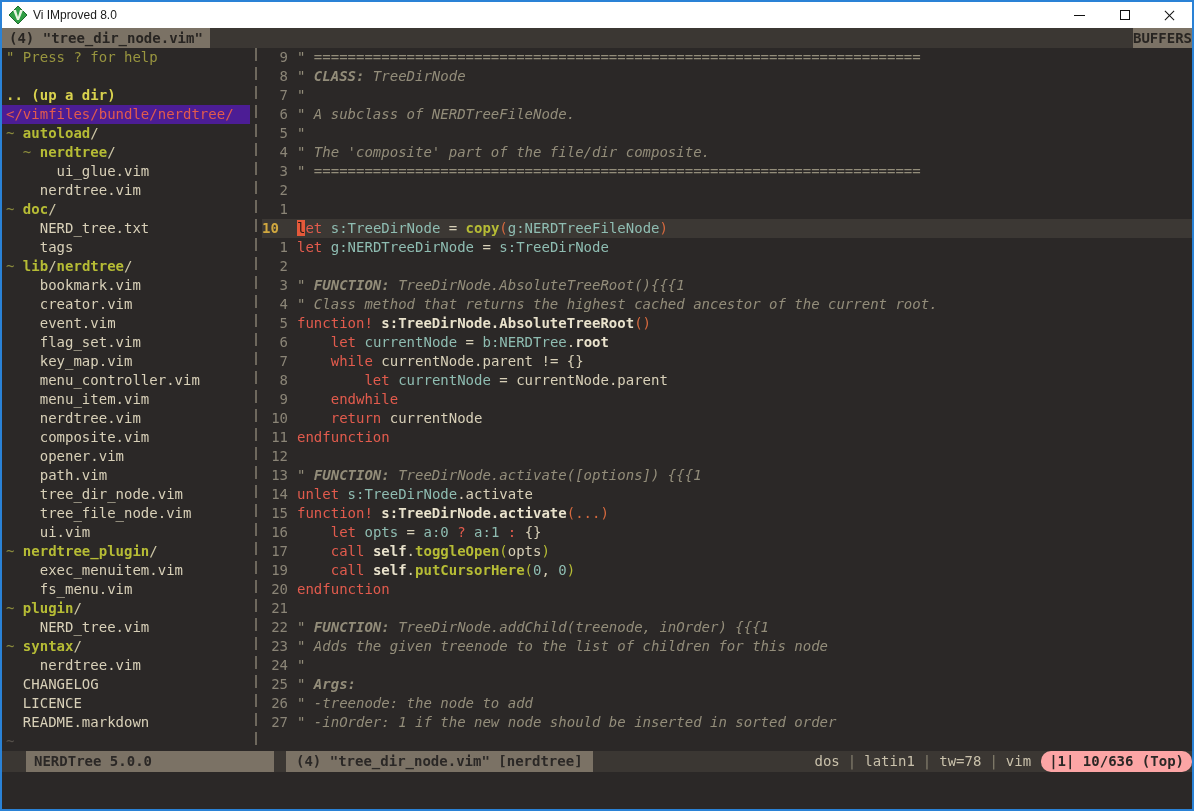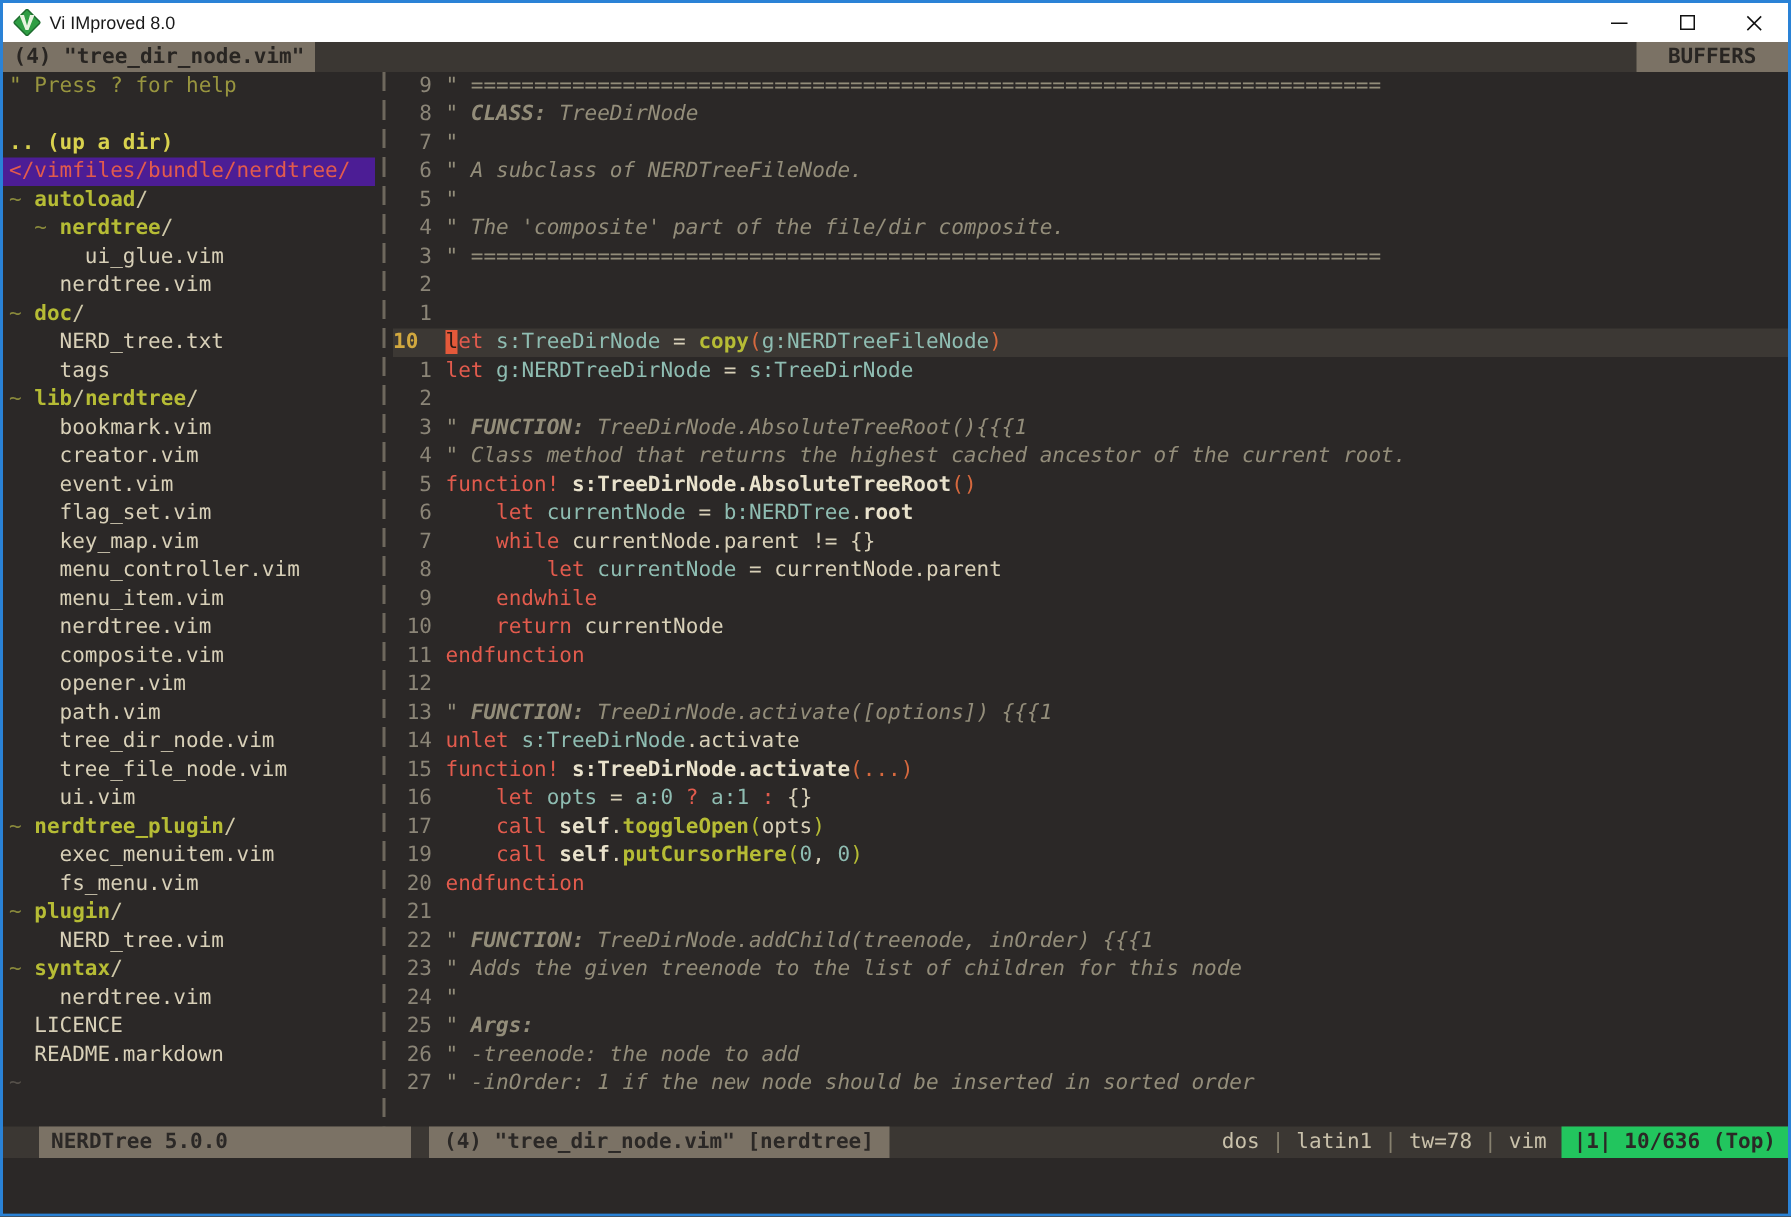--- a/index.html
+++ b/index.html
@@ -17,21 +17,21 @@
   .g-close{width:11px;height:11px;position:relative;}
   .g-close:before,.g-close:after{content:"";position:absolute;left:-1px;top:5px;width:13px;height:1px;background:#111;}
   .g-close:before{transform:rotate(45deg);}
   .g-close:after{transform:rotate(-45deg);}
 
   
   .vim{flex:1;display:flex;flex-direction:column;font-size:14px;line-height:19px;color:#d8d0b8;}
   .tabline{height:20px;line-height:20px;background:#3b3733;display:flex;flex:none;white-space:pre;}
   .tab{background:#7b7265;color:#282522;font-weight:bold;padding:0 7px;}
   .tab-fill{flex:1;}
-  .tab-right{background:#7b7265;color:#282522;font-weight:bold;padding:0 21px;}
+  .tab-right{background:#7b7265;color:#282522;font-weight:bold;padding:0 0;}
 
   .main{height:703px;display:flex;flex:none;}
   .tree{width:248px;flex:none;overflow:hidden;}
   .trow{height:19px;white-space:pre;padding-left:4px;}
   .trow.hl{background:#4c1d95;}
   .sep{width:12px;flex:none;display:flex;justify-content:center;}
   .sep-bar{width:2px;height:100%;background:repeating-linear-gradient(to bottom,#6e685d 0 13px,rgba(0,0,0,0) 13px 19px);}
   .code{flex:1;overflow:hidden;}
   .crow{height:19px;display:flex;white-space:pre;}
   .crow.cur{background:#3c3834;}
@@ -61,21 +61,21 @@
   .tk-fill{color:#55504a;}
 
   
   .status{height:21px;line-height:21px;display:flex;background:#3b3733;flex:none;white-space:pre;padding-left:24px;}
   .st-left{width:248px;flex:none;background:#7b7265;color:#2b2826;font-weight:bold;padding-left:8px;box-sizing:border-box;}
   .st-gap{width:12px;flex:none;}
   .st-file{background:#7b7265;color:#2b2826;font-weight:bold;padding:0 10px;}
   .st-fill{flex:1;}
   .st-flags{color:#c9c1ab;padding-right:10px;}
   .ssep{color:#87816f;padding:0 8px;}
-  .st-pos{background:#22c55e;color:#2b2826;font-weight:bold;padding:0 8px;}
+  .st-pos{background:#fca5a5;color:#2b2826;font-weight:bold;padding:0 8px;border-radius:10px;}
 
   .cmdline{height:37px;flex:none;background:#2b2827;}
 </style>
 </head>
 <body>
 
 <div class="frame">
   <div class="inner">
 
     <div class="titlebar">
@@ -135,20 +135,21 @@
             <div class="trow"><span class="tk-f">    tree_dir_node.vim</span></div>
             <div class="trow"><span class="tk-f">    tree_file_node.vim</span></div>
             <div class="trow"><span class="tk-f">    ui.vim</span></div>
             <div class="trow"><span class="tk-tl">~ </span><span class="tk-dir">nerdtree_plugin</span><span class="tk-sl">/</span></div>
             <div class="trow"><span class="tk-f">    exec_menuitem.vim</span></div>
             <div class="trow"><span class="tk-f">    fs_menu.vim</span></div>
             <div class="trow"><span class="tk-tl">~ </span><span class="tk-dir">plugin</span><span class="tk-sl">/</span></div>
             <div class="trow"><span class="tk-f">    NERD_tree.vim</span></div>
             <div class="trow"><span class="tk-tl">~ </span><span class="tk-dir">syntax</span><span class="tk-sl">/</span></div>
             <div class="trow"><span class="tk-f">    nerdtree.vim</span></div>
+            <div class="trow"><span class="tk-f">  CHANGELOG</span></div>
             <div class="trow"><span class="tk-f">  LICENCE</span></div>
             <div class="trow"><span class="tk-f">  README.markdown</span></div>
             <div class="trow"><span class="tk-fill">~</span></div>
           </div>
         <div class="sep">
             <div class="sep-bar"></div>
           </div>
         <div class="code">
             <div class="crow"><span class="lnum">9</span><span><span class="tk-c">" ========================================================================</span></span></div>
             <div class="crow"><span class="lnum">8</span><span><span class="tk-c">" </span><span class="tk-cb">CLASS:</span><span class="tk-c"> TreeDirNode</span></span></div>

